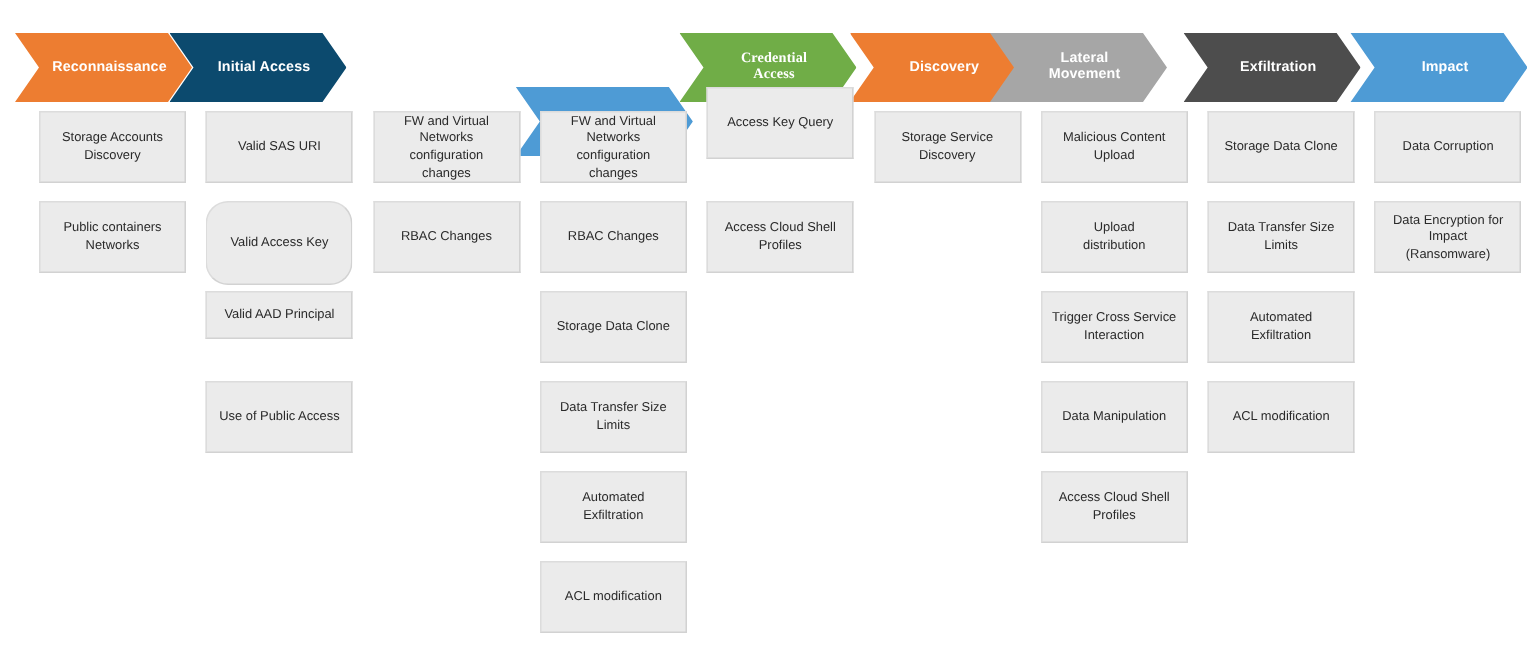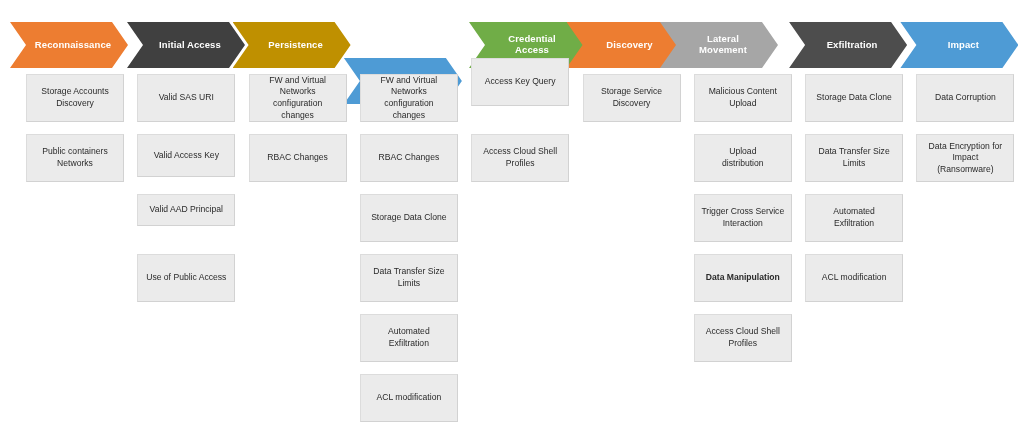--- a/index.html
+++ b/index.html
@@ -83,30 +83,27 @@
   }
 </style>
 </head>
 <body>
 
 <div id="matrix">
   <div class="chevron-row">
       <div class="chevron" style="left: 10px; width: 118px; background: rgb(237, 125, 49);">
         <span class="chevron-label">Reconnaissance</span>
       </div>
-      <div class="chevron" style="left: 127px; width: 118px; background: #404040;">
+      <div class="chevron" style="left: 113px; width: 118px; background: #0c4a6e;">
         <span class="chevron-label">Initial Access</span>
-      </div>
-      <div class="chevron" style="left: 232.6px; width: 118px; background: rgb(191, 144, 0);">
-        <span class="chevron-label">Persistence</span>
       </div>
       <div class="chevron" style="left: 343.9px; width: 118px; background: rgb(78, 155, 213); margin-top: 36px;">
         <span class="chevron-label">Defense Evasion</span>
       </div>
-      <div class="chevron" style="left: 469px; width: 118px; background: rgb(112, 173, 71);">
+      <div class="chevron" style="left: 453px; width: 118px; background: rgb(112, 173, 71); font-family: Liberation Serif, serif;">
         <span class="chevron-label">Credential
 Access</span>
       </div>
       <div class="chevron" style="left: 566.5px; width: 118px; background: rgb(237, 125, 49);">
         <span class="chevron-label">Discovery</span>
       </div>
       <div class="chevron" style="left: 660px; width: 118px; background: rgb(166, 166, 166);">
         <span class="chevron-label">Lateral
 Movement</span>
       </div>
@@ -122,21 +119,21 @@
         <span class="card-label">Storage Accounts
 Discovery</span>
       </div>
       <div class="card" style="left: 12px; top: 134px; width: 98px; height: 48px;">
         <span class="card-label">Public containers
 Networks</span>
       </div>
       <div class="card" style="left: 123.3px; top: 74px; width: 98px; height: 48px;">
         <span class="card-label">Valid SAS URI</span>
       </div>
-      <div class="card" style="left: 123.3px; top: 134px; width: 98px; height: 43px;">
+      <div class="card" style="left: 123.3px; top: 134px; width: 98px; height: 56px; border-radius: 15px;">
         <span class="card-label">Valid Access Key</span>
       </div>
       <div class="card" style="left: 123.3px; top: 194px; width: 98px; height: 32px;">
         <span class="card-label">Valid AAD Principal</span>
       </div>
       <div class="card" style="left: 123.3px; top: 254px; width: 98px; height: 48px;">
         <span class="card-label">Use of Public Access</span>
       </div>
       <div class="card" style="left: 234.6px; top: 74px; width: 98px; height: 48px;">
         <span class="card-label">FW and Virtual
@@ -186,21 +183,21 @@
 Upload</span>
       </div>
       <div class="card" style="left: 679.8px; top: 134px; width: 98px; height: 48px;">
         <span class="card-label">Upload
 distribution</span>
       </div>
       <div class="card" style="left: 679.8px; top: 194px; width: 98px; height: 48px;">
         <span class="card-label">Trigger Cross Service
 Interaction</span>
       </div>
-      <div class="card" style="left: 679.8px; top: 254px; width: 98px; height: 48px; font-weight: bold;">
+      <div class="card" style="left: 679.8px; top: 254px; width: 98px; height: 48px;">
         <span class="card-label">Data Manipulation</span>
       </div>
       <div class="card" style="left: 679.8px; top: 314px; width: 98px; height: 48px;">
         <span class="card-label">Access Cloud Shell
 Profiles</span>
       </div>
       <div class="card" style="left: 791.1px; top: 74px; width: 98px; height: 48px;">
         <span class="card-label">Storage Data Clone</span>
       </div>
       <div class="card" style="left: 791.1px; top: 134px; width: 98px; height: 48px;">

